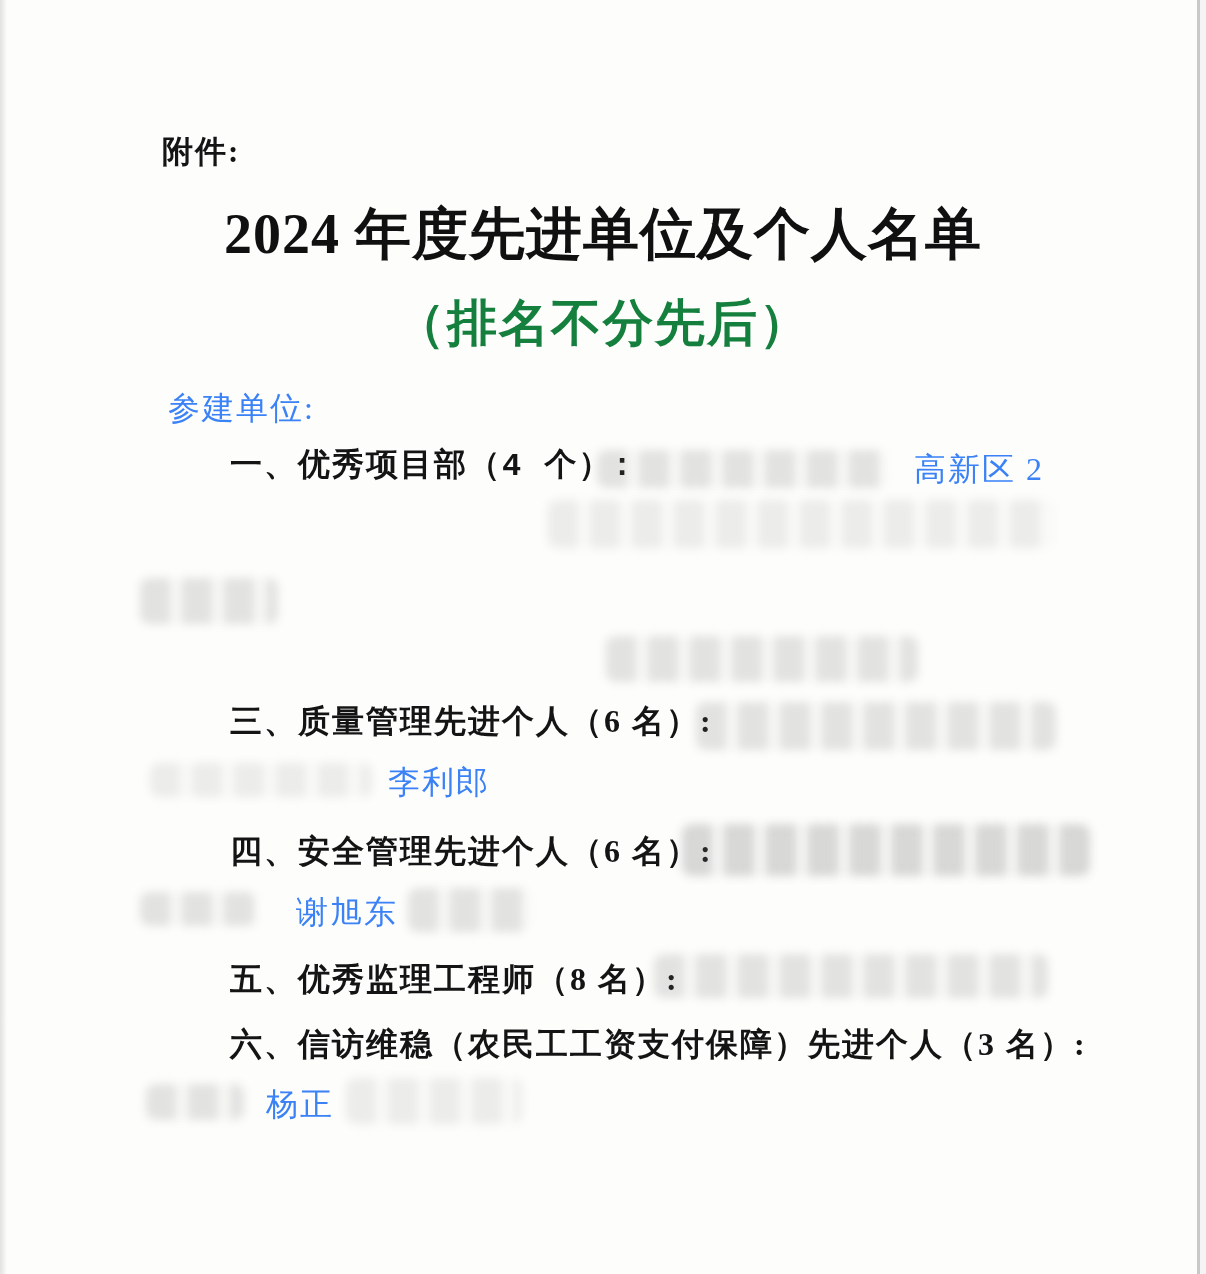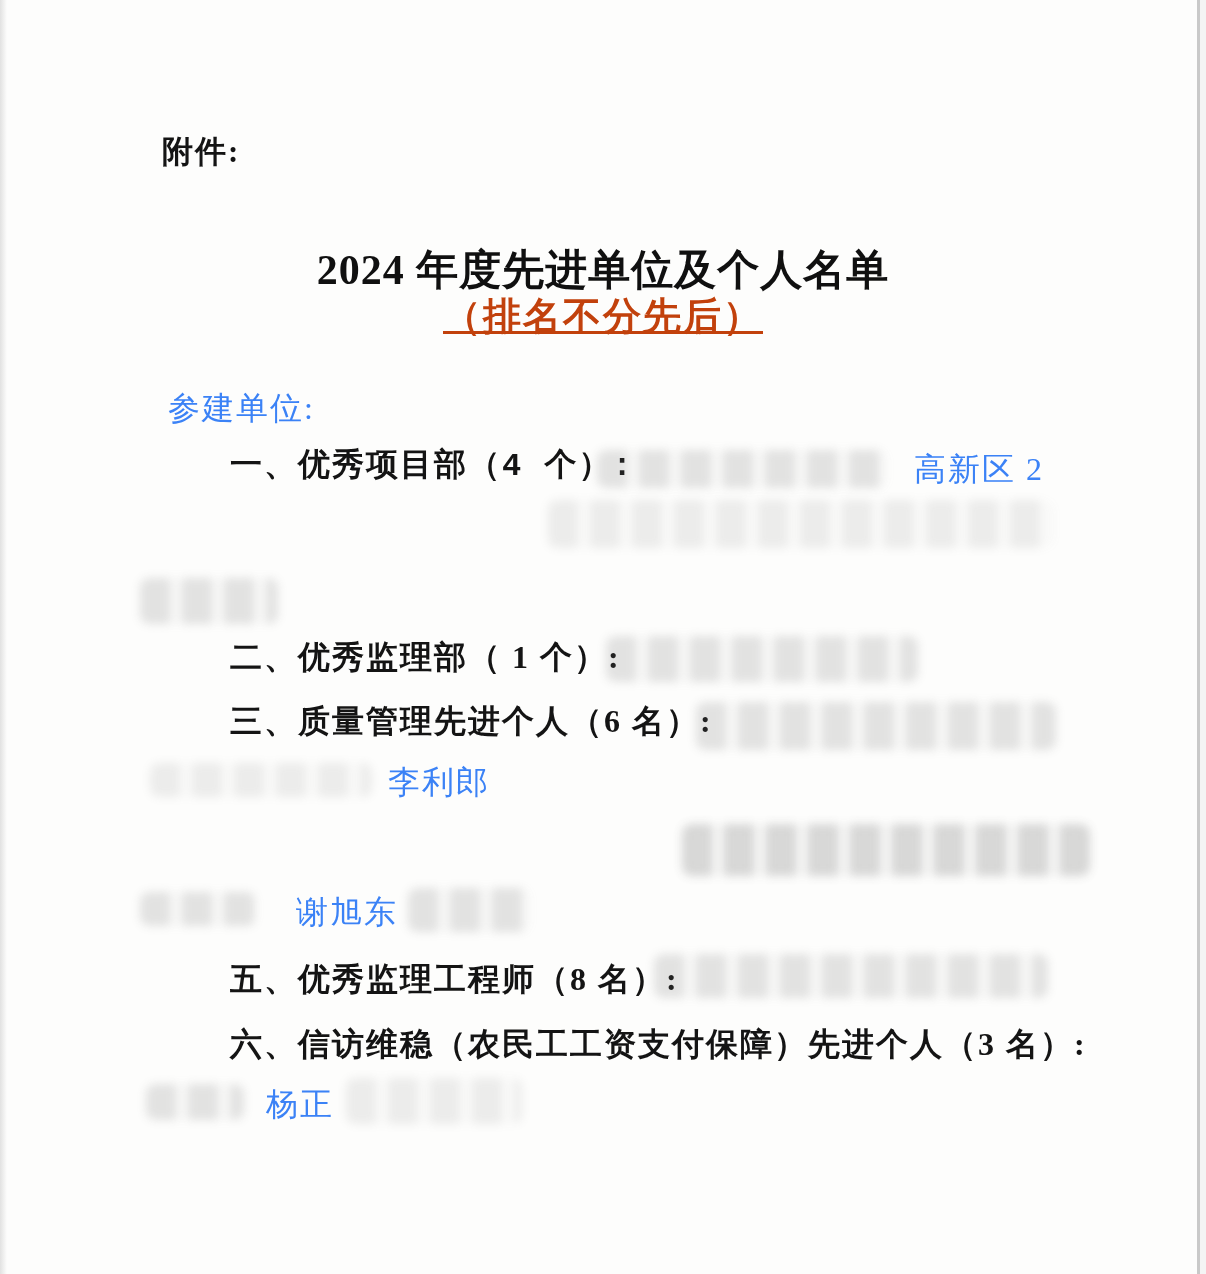--- a/index.html
+++ b/index.html
@@ -49,33 +49,31 @@
   .t {            
     font-weight: 400;
     font-size: 32px;
     letter-spacing: 2px;
     color: #3b82f6;
   }
   .doc-title {
     left: 0; right: 0;
     text-align: center;
     font-weight: 700;
-    font-size: 42px;
+    font-size: 56px;
     letter-spacing: 1px;
     color: #101010;
-    margin-top: 44px;
   }
   .doc-subtitle {
     left: 0; right: 0;
     text-align: center;
     font-weight: 700;
-    font-size: 38px;
+    font-size: 50px;
     letter-spacing: 2px;
-    color: #c2410c;
-    text-decoration: underline;
+    color: #15803d;
   }
   
   .redact {
     position: absolute;
     border-radius: 9px;
     background: repeating-linear-gradient(
       90deg,
       rgba(105,105,105,0.30) 0px, rgba(105,105,105,0.30) 30px,
       rgba(170,170,170,0.10) 30px, rgba(170,170,170,0.10) 42px);
     filter: blur(5px);
@@ -102,29 +100,29 @@
   <div class="line t" style="left:168px; top:390px;">参建单位:</div>
 
   <div class="line h" style="left:230px; top:449px;font-family:Liberation Mono, monospace;">一、优秀项目部（4 个）:</div>
   <div class="redact mid" style="left:597px; top:450px; width:290px; height:38px;"></div>
   <div class="line t" style="left:914px; top:451px;text-align:right;">高新区 2</div>
 
   <div class="redact light" style="left:548px; top:500px; width:505px; height:48px;"></div>
 
   <div class="redact mid" style="left:140px; top:578px; width:138px; height:46px;"></div>
 
-  <div class="line h" style="left:230px; top:639px;">二、优秀监理部（ 1 个）:</div>
   <div class="redact mid" style="left:606px; top:636px; width:312px; height:46px;"></div>
 
   <div class="line h" style="left:230px; top:703px;">三、质量管理先进个人（6 名）:</div>
   <div class="redact mid" style="left:696px; top:702px; width:360px; height:48px;"></div>
 
   <div class="redact light" style="left:150px; top:763px; width:222px; height:34px;"></div>
   <div class="line t" style="left:388px; top:764px;">李利郎</div>
 
+  <div class="line h" style="left:230px; top:833px;">四、安全管理先进个人（6 名）:</div>
   <div class="redact dark" style="left:682px; top:824px; width:408px; height:52px;"></div>
 
   <div class="redact mid" style="left:140px; top:892px; width:116px; height:34px;"></div>
   <div class="line t" style="left:296px; top:894px;">谢旭东</div>
   <div class="redact mid" style="left:408px; top:888px; width:122px; height:44px;"></div>
 
   <div class="line h" style="left:230px; top:961px;">五、优秀监理工程师（8 名）:</div>
   <div class="redact mid" style="left:654px; top:954px; width:394px; height:44px;"></div>
 
   <div class="line h" style="left:230px; top:1026px;">六、信访维稳（农民工工资支付保障）先进个人（3 名）:</div>

